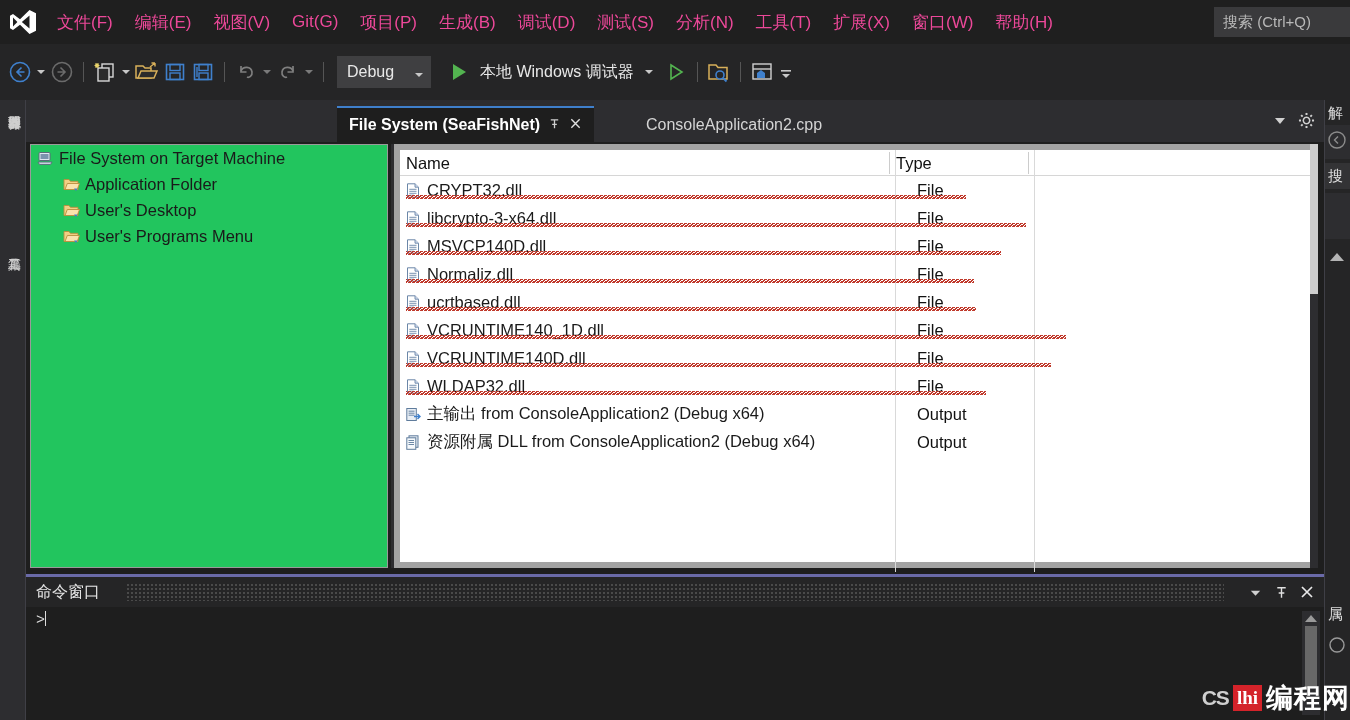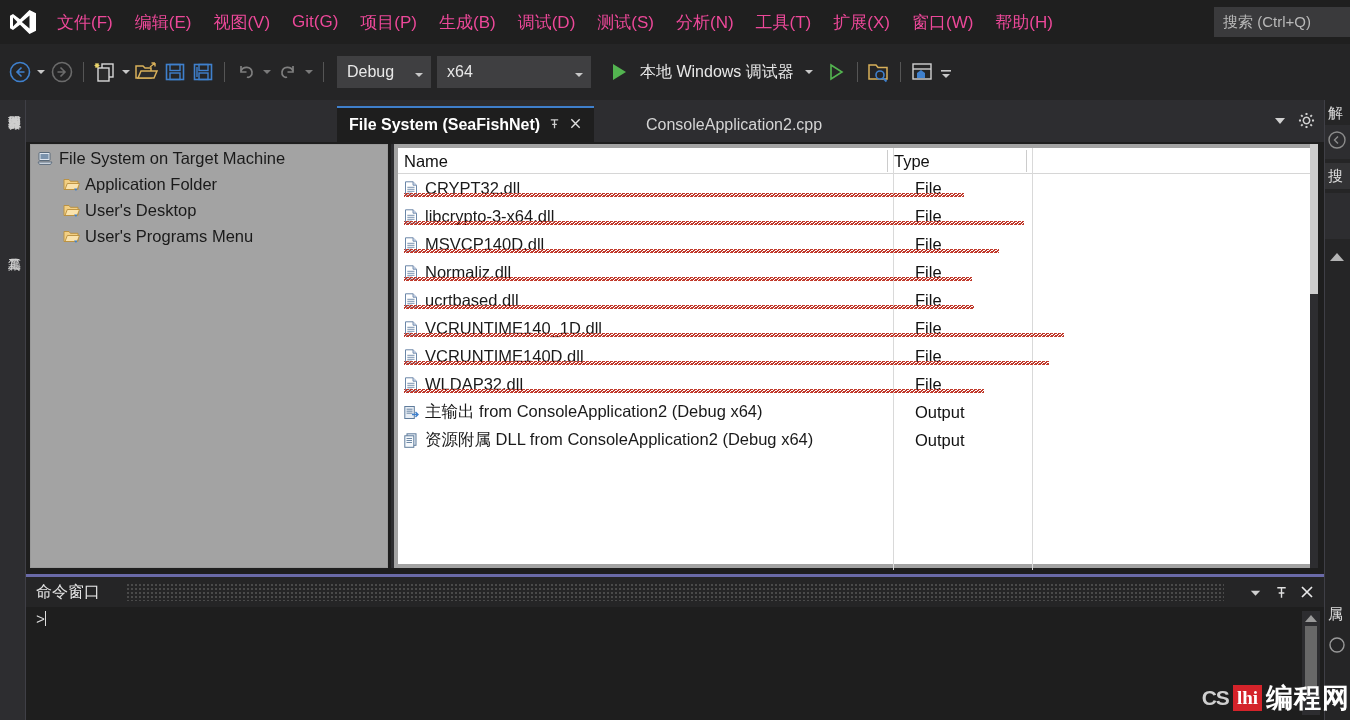--- a/index.html
+++ b/index.html
@@ -74,26 +74,26 @@
   .tab-pin, .tab-close { font-size: 14px; color: #d0d0d0; margin-left: 8px; }
   .tabbar-ctrl { position: absolute; top: 12px; display:flex; align-items:center; justify-content:center; }
 
   
   .designer {
     position: absolute; left: 28px; top: 142px; width: 1292px; height: 428px;
     background: #1e1e1e;
   }
   .tree-pane {
     position: absolute; left: 2px; top: 2px; width: 358px; height: 424px;
-    background: #a3a3a3; border: 1px solid #9a9a9a;
+    background: #22c55e; border: 1px solid #9a9a9a;
   }
   .splitter { position: absolute; left: 363px; top: 2px; width: 5px; height: 424px; background: #2d2d30; }
   .list-pane {
     position: absolute; left: 366px; top: 2px; width: 924px; height: 424px;
-    background: #ffffff; border: 4px solid #a3a3a3;
+    background: #ffffff; border: 6px solid #a3a3a3;
   }
 
   .tree-row { display: flex; align-items: center; height: 26px; padding-left: 4px; font-size: 16.5px; color: #1a1a1a; }
   .tree-row.indent { padding-left: 30px; }
   .tree-icon { width: 20px; display: flex; align-items: center; justify-content: center; margin-right: 4px; }
 
   .lv-header { display: flex; height: 26px; border-bottom: 1px solid #d6d6d6; }
   .lv-col-name { width: 490px; position: relative; }
   .lv-col-type { width: 139px; position: relative; }
   .lv-col-rest { flex: 1; }
@@ -248,24 +248,20 @@
         <path d="M17 6 L17 12 L11.5 12" fill="none" stroke="#7f7f7f" stroke-width="1.7"></path>
       </svg>
     </div>
     <div class="tb-caret">
         <div class="caret-d dim"></div>
       </div>
     <div class="tb-sep"></div>
 
     <div class="combo" style="width:94px;">
       <span class="cb-label">Debug</span>
-      <span class="cb-arrow"><span class="caret-d" style="display:inline-block"></span></span>
-    </div>
-    <div class="combo" style="width:154px;">
-      <span class="cb-label">x64</span>
       <span class="cb-arrow"><span class="caret-d" style="display:inline-block"></span></span>
     </div>
 
     <div class="tb-btn" style="margin-left:14px;">
         <div class="play-tri"></div>
       </div>
     <div class="run-label">本地 Windows 调试器</div>
     <div class="tb-caret" style="margin-left:8px;">
         <div class="caret-d"></div>
       </div>

